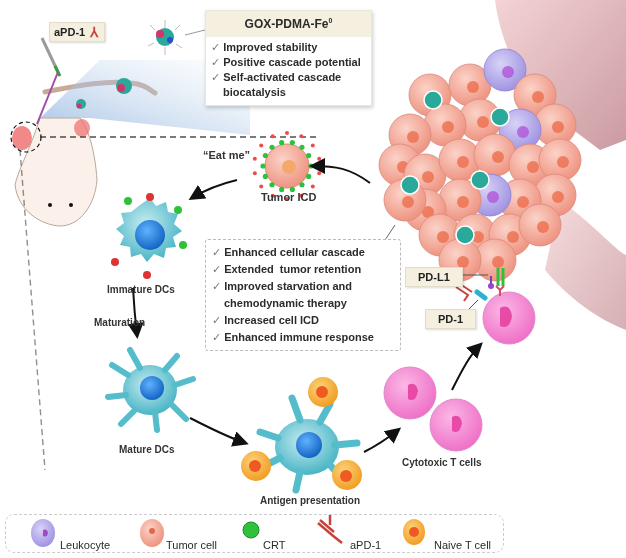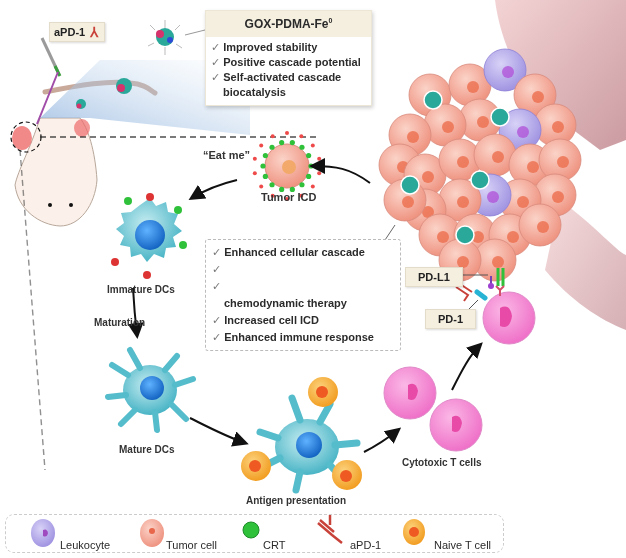--- a/index.html
+++ b/index.html
@@ -326,36 +326,38 @@
         <span>biocatalysis</span>
       </div>
   </div>
 </div>
 
 <div class="lbl" style="left:203px;top:149px;">“Eat me”</div>
 <div class="lbl" style="left:261px;top:191px;">Tumor ICD</div>
 <div class="lbl" style="left:107px;top:284px;font-size:10px;">Immature DCs</div>
 <div class="lbl" style="left:70px;top:317px;font-size:10px;padding-left:24px;">Maturation</div>
 <div class="lbl" style="left:119px;top:436px;font-size:10px;margin-top:8px;">Mature DCs</div>
-<div class="lbl" style="left:246px;top:495px;font-size:10px;">Antigen presentation</div>
+<div class="lbl" style="left:260px;top:495px;font-size:10px;">Antigen presentation</div>
 <div class="lbl" style="left:402px;top:457px;font-size:10px;">Cytotoxic T cells</div>
 
 <div class="tag" style="left:405px;top:267px;">PD-L1</div>
 <div class="tag" style="left:425px;top:309px;">PD-1</div>
 
 <div class="ben-box">
   <div class="item">
       <span class="chk">✓</span>
       <span>Enhanced cellular cascade</span>
     </div>
   <div class="item">
       <span class="chk">✓</span>
-    </div>
-  <div class="item">
-      <span class="chk">✓</span>
+      <span style="white-space:pre">Extended  tumor retention</span>
+    </div>
+  <div class="item">
+      <span class="chk">✓</span>
+      <span>Improved starvation and</span>
     </div>
   <div class="item" style="padding-left:12px">
       <span>chemodynamic therapy</span>
     </div>
   <div class="item">
       <span class="chk">✓</span>
       <span>Increased cell ICD</span>
     </div>
   <div class="item">
       <span class="chk">✓</span>

